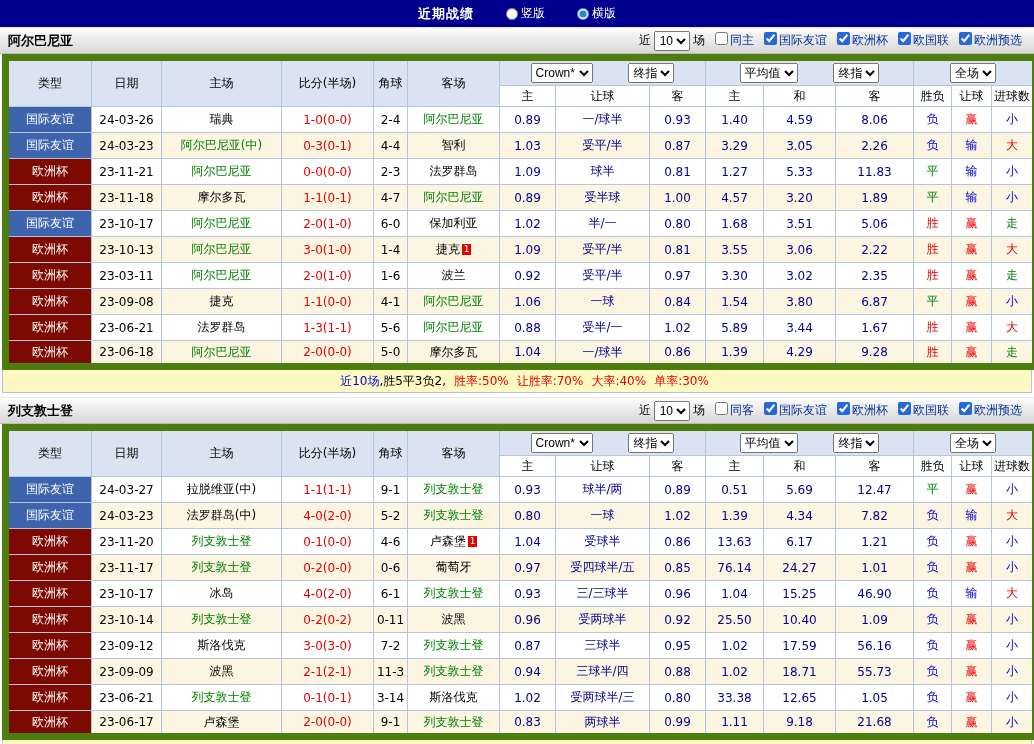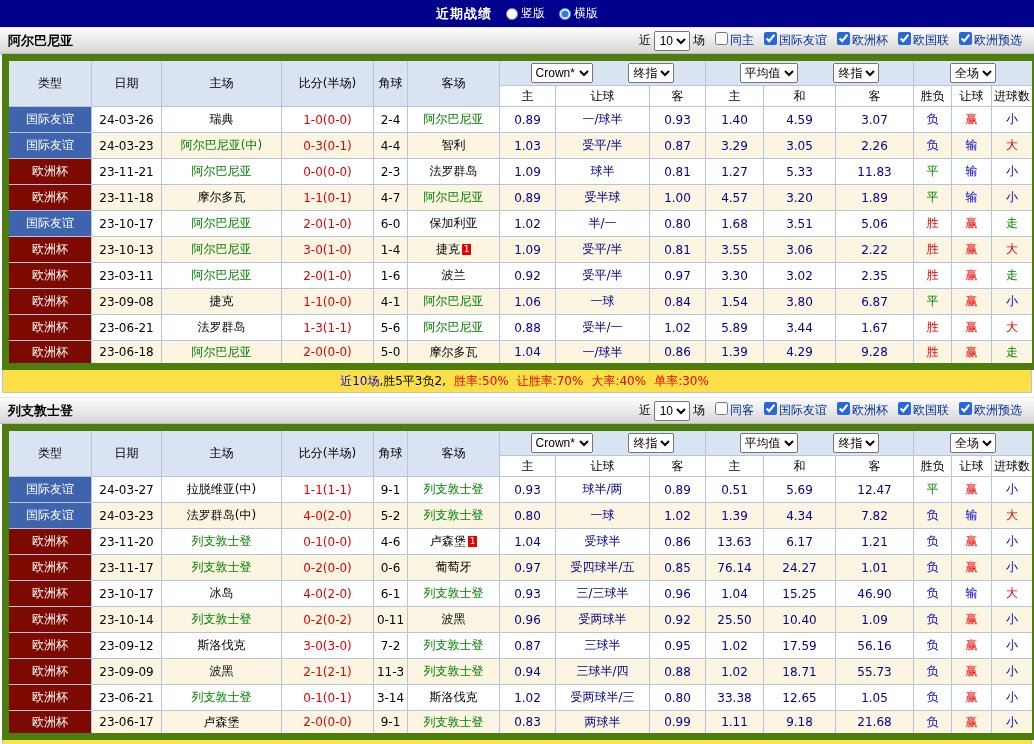--- a/index.html
+++ b/index.html
@@ -5,21 +5,21 @@
   * { box-sizing: border-box; }
   html,body { margin:0; padding:0; }
   body {
     width:1034px;
     font-family:"DejaVu Sans","Liberation Sans",sans-serif;
     font-size:12px; color:#000; background:#fff;
   }
   
   .topbar {
     height:27px; background:#00008c; color:#fff;
-    display:flex; align-items:center; justify-content:center; gap:14px;
+    display:flex; align-items:center; justify-content:center; gap:32px;
   }
   .topbar .title { font-weight:bold; font-size:13px; letter-spacing:1px; }
   .topbar label { display:inline-flex; align-items:center; gap:3px; cursor:pointer; }
   .topbar input[type=radio] { width:12px; height:12px; margin:0; accent-color:#2f7fdd; }
 
   
   .section { margin-top:0; }
   .section + .section { margin-top:4px; }
   .section-bar {
     height:27px; background:linear-gradient(#fdfdfd,#d6d6d6);
@@ -59,21 +59,21 @@
   .c-blue { color:#0000d0; }
   .red-card {
     display:inline-block; background:#e60000; color:#fff;
     font-size:9px; line-height:11px; width:9px; height:11px;
     margin-left:2px; vertical-align:1px; text-align:center;
   }
 
   
   .summary {
     width:1030px; margin:0 2px; height:23px;
-    border:1px solid #b6c5dd; border-top:none; background:#fde047;
+    border:1px solid #b6c5dd; border-top:none; background:#fef9c3;
     display:flex; align-items:center; justify-content:center; gap:8px;padding-left:15px;
   }
   .s-blue { color:#0000e0; }
   .s-red { color:#e60000;text-align:right; }
 </style>
 </head>
 <body>
 
 <div class="topbar">
   <span class="title">近期战绩</span>
@@ -175,21 +175,21 @@
     <td>24-03-26</td>
     <td><span>瑞典</span></td>
     <td class="score">1-0(0-0)</td>
     <td>2-4</td>
     <td><span class="focus-team">阿尔巴尼亚</span></td>
     <td class="num">0.89</td>
     <td class="num">一/球半</td>
     <td class="num">0.93</td>
     <td class="num">1.40</td>
     <td class="num">4.59</td>
-    <td class="num">3.07</td>
+    <td class="num">8.06</td>
     <td class="c-blue">负</td>
     <td class="c-red">赢</td>
     <td class="c-blue">小</td>
   </tr>
 
   <tr>
     <td class="type-friendly">国际友谊</td>
     <td>24-03-23</td>
     <td><span class="focus-team">阿尔巴尼亚(中)</span></td>
     <td class="score">0-3(0-1)</td>

